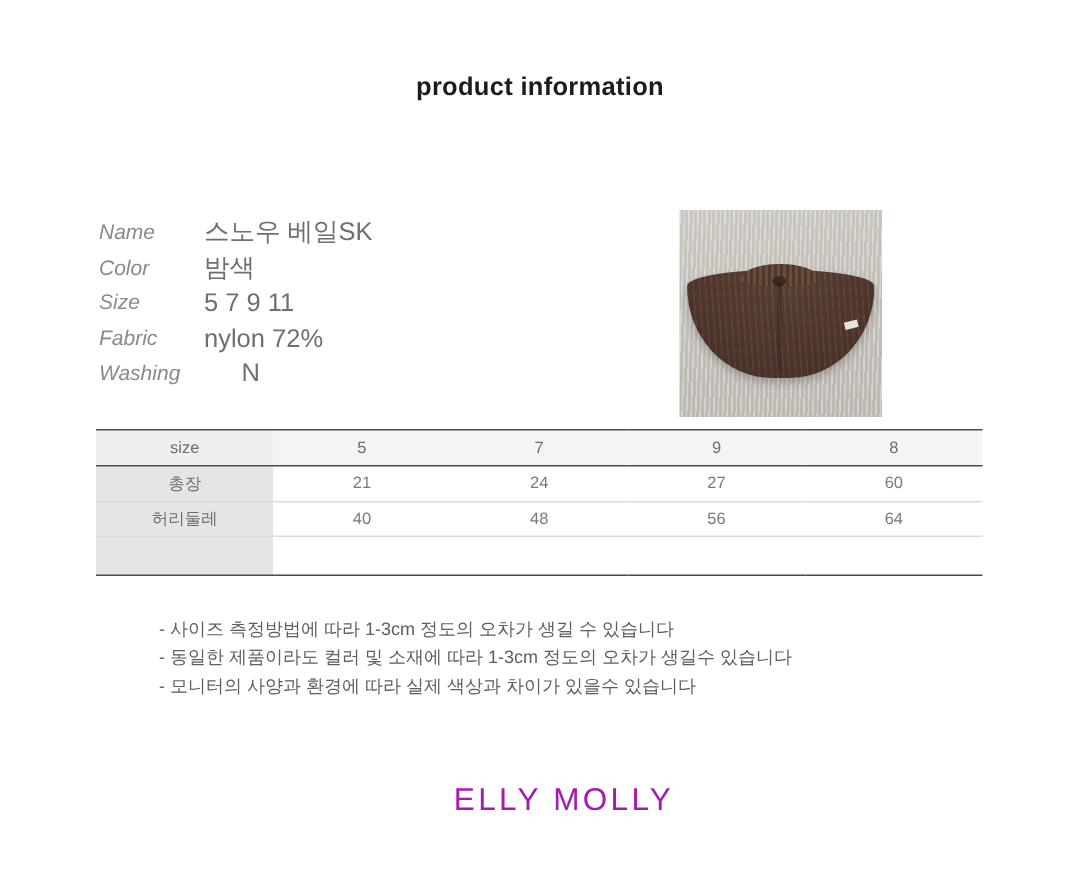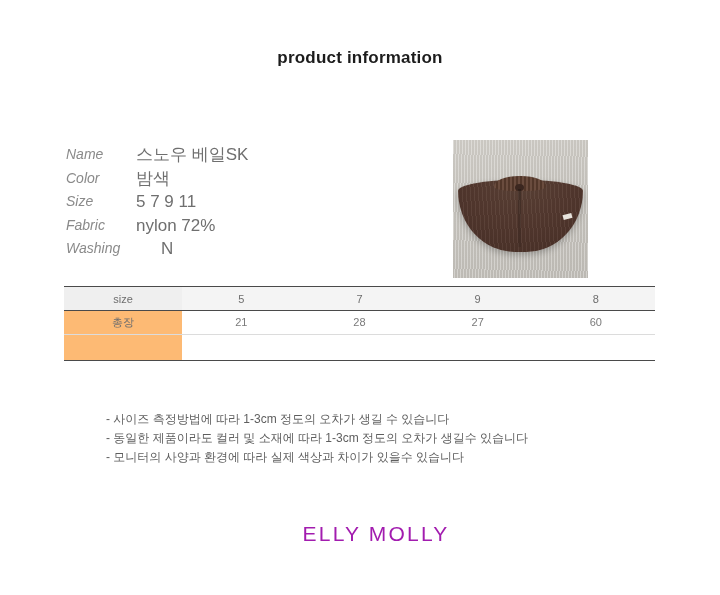--- a/index.html
+++ b/index.html
@@ -144,21 +144,21 @@
     padding: 0;
   }
   .size-table tr.header-row { height: 24px; }
   .size-table tr.header-row td {
     background: #f4f4f4;
     border-bottom: 1px solid #4a4a4a;
     color: #6e6e6e;
   }
   .size-table tr.header-row td:first-child { background: #efefef; }
   .size-table td.rowlabel {
-    background: #fdba74;
+    background: #e5e5e5;
     color: #6e6e6e;
     width: 67px;
   }
   .size-table tr.empty-row { height: 26px; }
   .size-table tr.empty-row td {
     border-bottom: 1px solid #4a4a4a;
   }
   .size-table tr.top-edge td { border-top: 1px solid #4a4a4a; }
 
   
@@ -233,23 +233,30 @@
     <tr class="header-row top-edge">
       <td>size</td>
       <td>5</td>
       <td>7</td>
       <td>9</td>
       <td>8</td>
     </tr>
     <tr>
       <td class="rowlabel">총장</td>
       <td>21</td>
-      <td>28</td>
+      <td>24</td>
       <td>27</td>
       <td>60</td>
+    </tr>
+    <tr>
+      <td class="rowlabel">허리둘레</td>
+      <td>40</td>
+      <td>48</td>
+      <td>56</td>
+      <td>64</td>
     </tr>
     <tr class="empty-row">
       <td class="rowlabel"></td>
       <td></td>
       <td></td>
       <td></td>
       <td></td>
     </tr>
   </tbody>
 </table>

